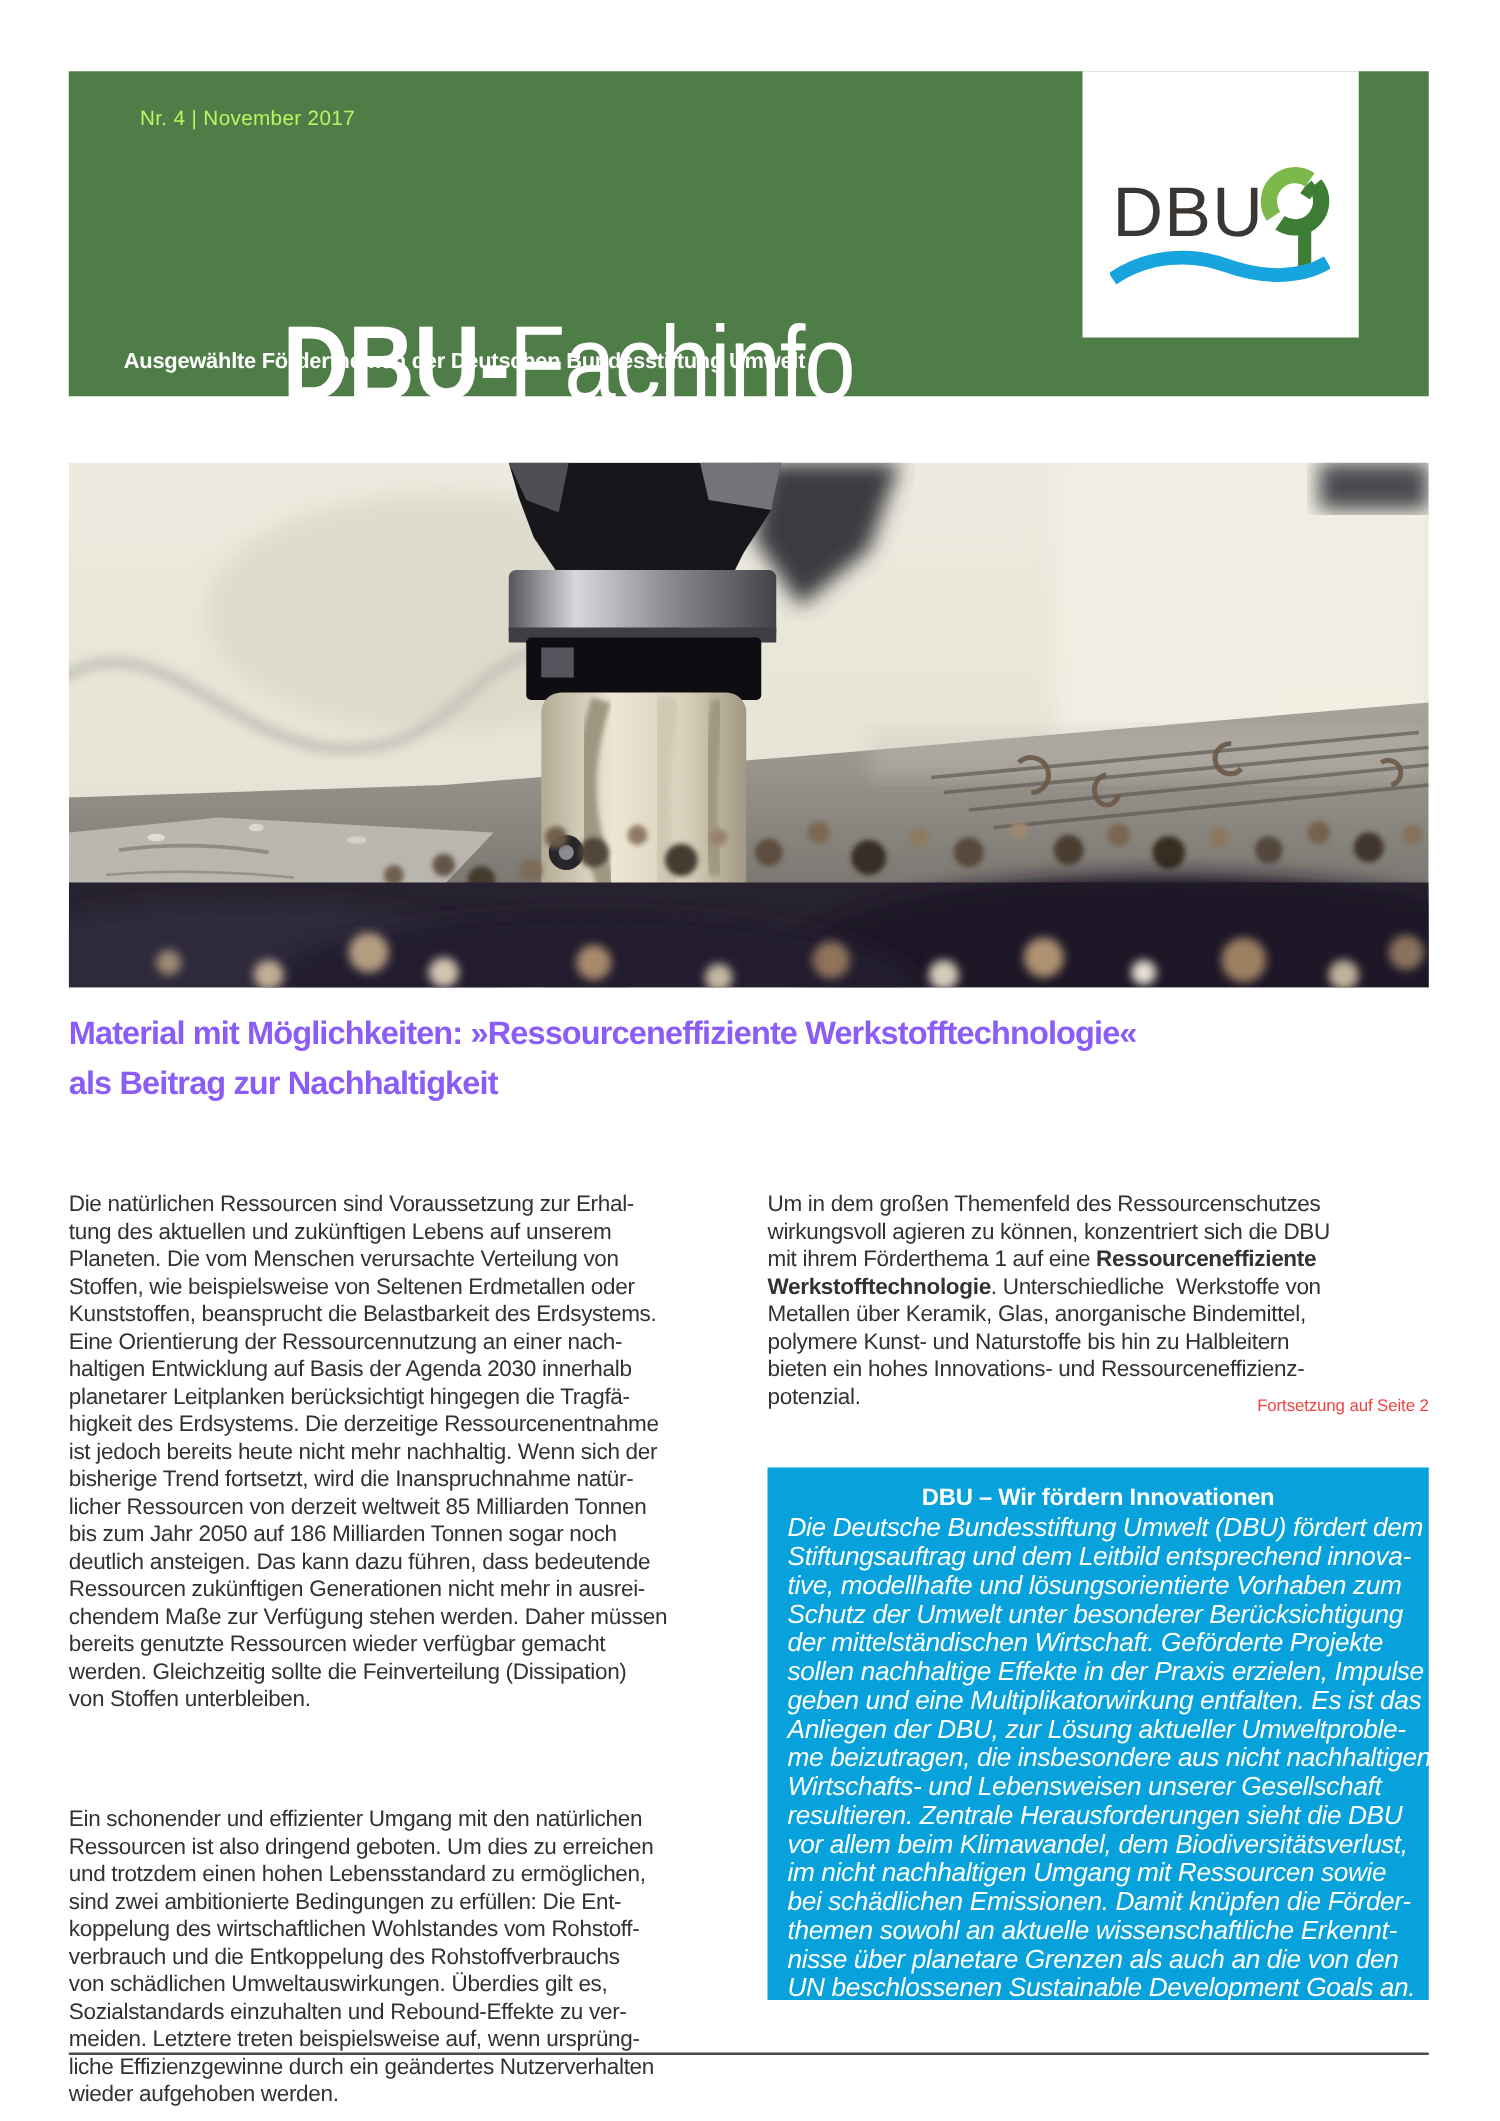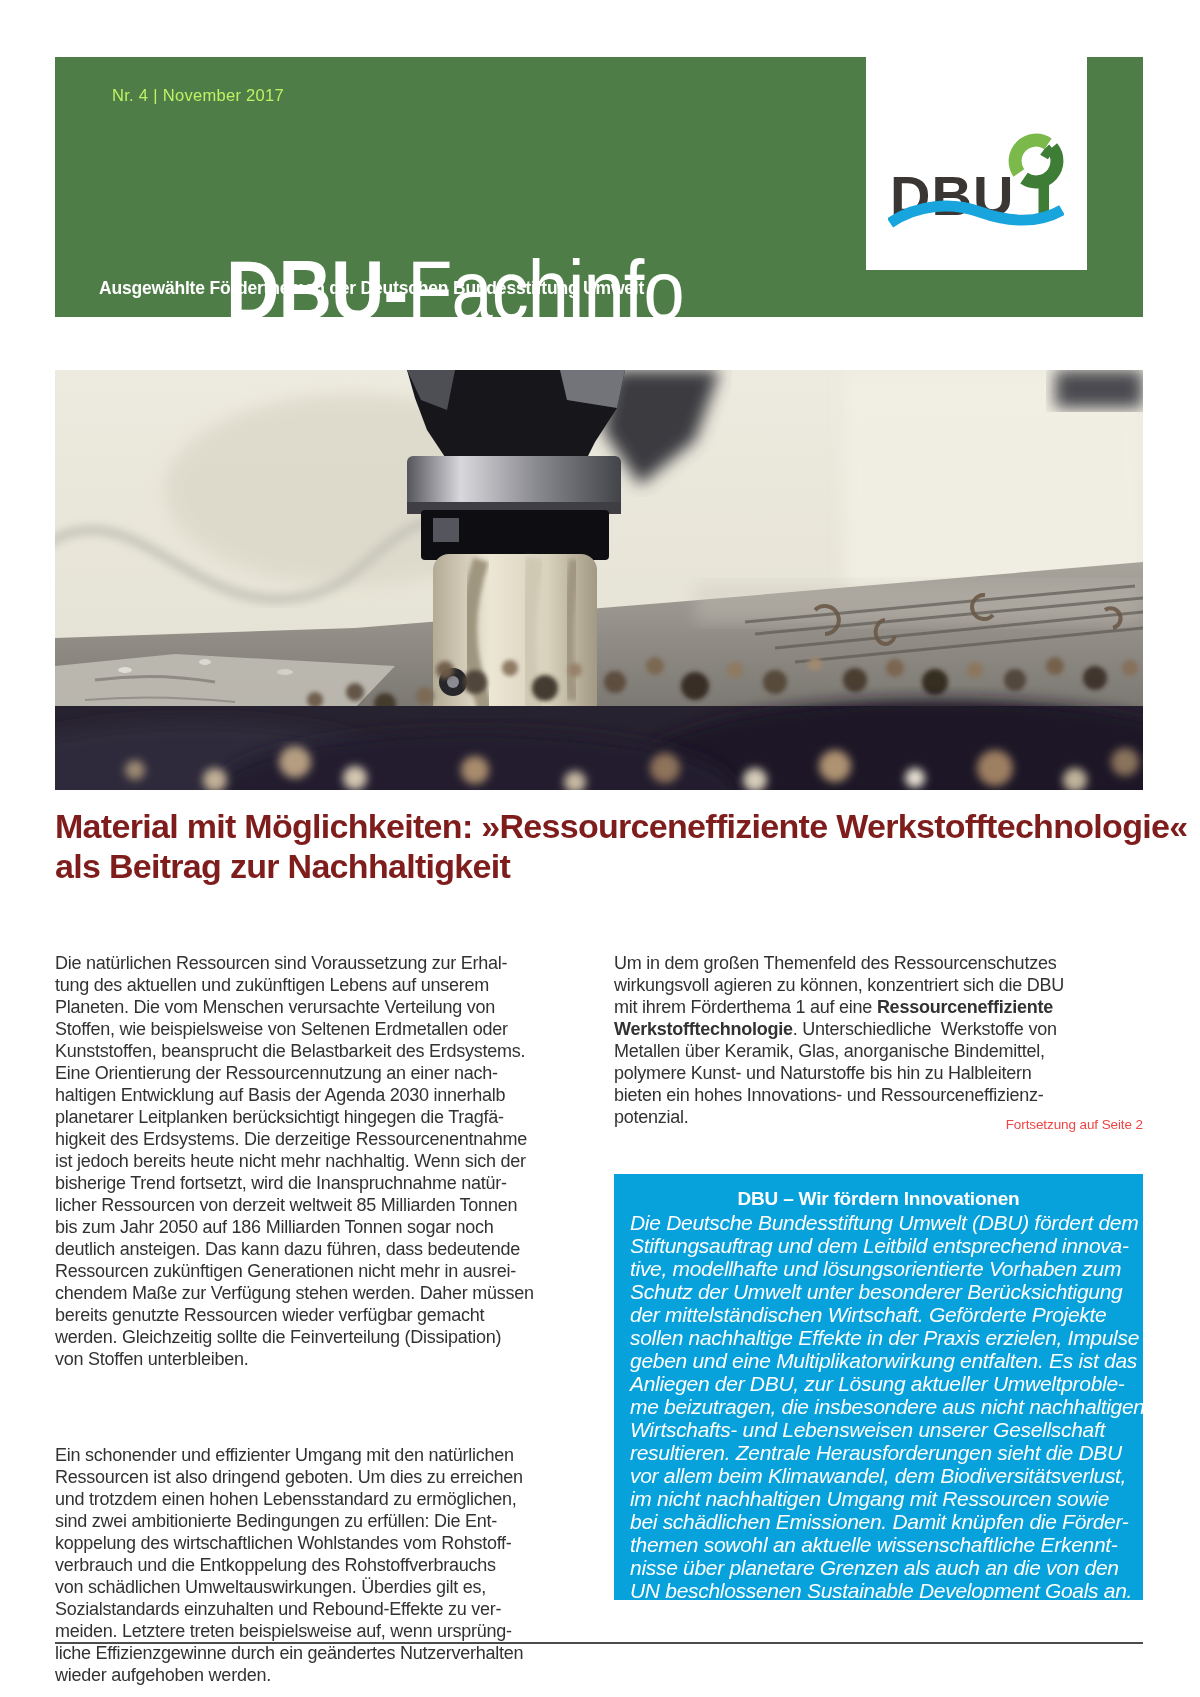--- a/index.html
+++ b/index.html
@@ -13,29 +13,29 @@
   #issue{position:absolute;left:112px;top:86px;font-size:16.5px;color:#bef264;letter-spacing:.3px;}
   #masttitle{
     position:absolute;left:108px;top:158px;color:#ffffff;font-size:84px;line-height:88px;
     letter-spacing:-1px;transform:scaleX(.88);transform-origin:left top;white-space:pre;
   }
   #masttitle .b{font-weight:700;}
   #masttitle .l{font-weight:400;}
   #subtitle{position:absolute;left:112px;top:243px;font-size:17.5px;font-weight:700;color:#ffffff;letter-spacing:-0.2px;}
   
   #logobox{position:absolute;left:866px;top:57px;width:221px;height:213px;background:#ffffff;}
-  #logotext{position:absolute;left:24px;top:80px;font-size:56px;font-weight:700;color:#3a3633;letter-spacing:1px;margin-top:26px;}
+  #logotext{position:absolute;left:24px;top:80px;font-size:56px;font-weight:400;color:#3a3633;letter-spacing:1px;}
   #logotree{position:absolute;left:140px;top:74px;}
   #logowave{position:absolute;left:22px;top:142px;}
   
   #photo{position:absolute;left:55px;top:370px;width:1088px;height:420px;overflow:hidden;}
   
   #headline{
     position:absolute;left:55px;top:806px;width:1100px;
-    font-size:34px;line-height:40px;font-weight:700;color:#7f1d1d;
+    font-size:26px;line-height:40px;font-weight:700;color:#8b5cf6;
     letter-spacing:-0.7px;white-space:pre;
   }
   
   .bodycol{position:absolute;top:908px;font-size:18px;line-height:22px;color:#323232;letter-spacing:-0.25px;white-space:pre;}
   #colleft{left:55px;width:535px;}
   #colright{left:614px;width:529px;}
   .para{margin:0 0 30px 0;white-space:pre;}
   .bold-inline{font-weight:700;}
   #continuation{position:absolute;right:57px;top:1117px;font-size:13.5px;color:#ef4444;letter-spacing:-0.1px;}
   

